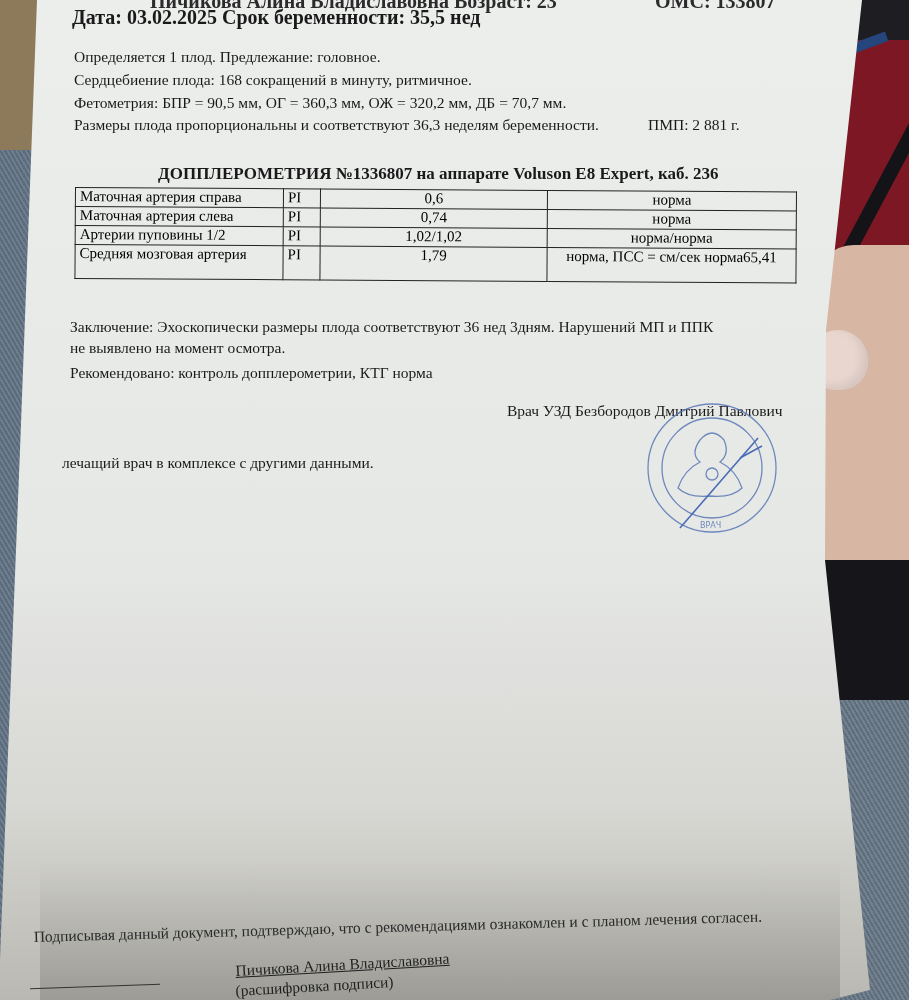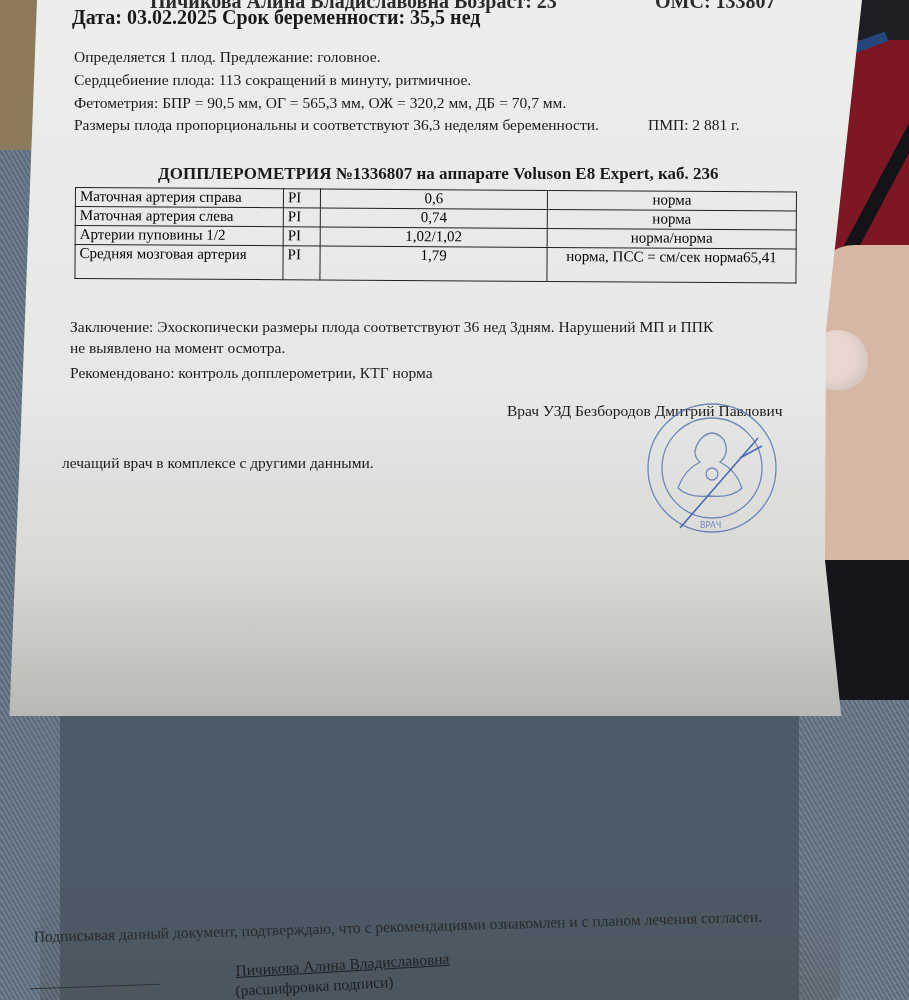--- a/index.html
+++ b/index.html
@@ -17,21 +17,21 @@
   .bg-red-strap { position:absolute; right:10px; top:60px; width:14px; height:220px; background:#141418; transform:rotate(28deg); }
   .bg-blue-edge { position:absolute; right:20px; top:45px; width:80px; height:10px; background:#24467c; transform:rotate(-20deg); }
   .bg-hand { position:absolute; right:0; top:245px; width:95px; height:440px; background:#d8b6a4; border-radius:40px 0 0 60px; }
   .bg-nail { position:absolute; left:808px; top:330px; width:60px; height:60px; background:#e8d6cf; border-radius:50% 50% 45% 45%; box-shadow:inset -6px -4px 10px rgba(0,0,0,.08); }
   .bg-dark-cloth { position:absolute; right:0; top:560px; width:90px; height:320px; background:#16161a; }
   .bg-denim-right { position:absolute; right:0; top:700px; width:110px; height:300px;
     background:repeating-linear-gradient(60deg,#5d6d7c 0 2px,#74828f 2px 4px); }
 
   
   .paper {
-    position:absolute; left:0; top:0; width:909px; height:716px;
+    position:absolute; left:0; top:0; width:909px; height:1000px;
     background:linear-gradient(180deg,#eceeec 0%,#e6e8e6 55%,#d8d8d4 80%,#b9b8b2 100%);
     clip-path:polygon(37px 0, 862px 0, 826px 330px, 825px 560px, 850px 800px, 870px 990px, 830px 1000px, 0 1000px, 0 960px, 12px 650px, 20px 450px, 37px 0);
   }
   .shadow { position:absolute; left:40px; top:860px; width:800px; height:140px;
     background:linear-gradient(180deg,rgba(0,0,0,0) 0%,rgba(70,70,65,.25) 100%); pointer-events:none; }
 
   .txt { position:absolute; color:#1a1a1a; white-space:nowrap; }
   .hdr-cut { left:150px; top:-10px; font-size:20px; font-weight:bold; color:#2b2b2b; }
   .hdr-cut2 { left:655px; top:-10px; font-size:20px; font-weight:bold; color:#2b2b2b; }
   .title { left:72px; top:6px; font-size:20px; font-weight:bold; }
@@ -69,23 +69,23 @@
 <div class="bg-dark-cloth"></div>
 <div class="bg-denim-right"></div>
 
 <div class="paper">
 
   <div class="txt hdr-cut">Пичикова Алина Владиславовна   Возраст: 23</div>
   <div class="txt hdr-cut2">ОМС: 133807</div>
   <div class="txt title">Дата: 03.02.2025 Срок беременности: 35,5 нед</div>
 
   <div class="txt p" style="left:74px;top:48px;">Определяется 1 плод. Предлежание: головное.</div>
-  <div class="txt p" style="left:74px;top:71px;">Сердцебиение плода: 113 сокращений в минуту, ритмичное.</div>
+  <div class="txt p" style="left:74px;top:71px;">Сердцебиение плода: 168 сокращений в минуту, ритмичное.</div>
   <div class="txt p" style="left:74px;top:94px;">
-    <span class="b">Фетометрия:</span><span> БПР = 90,5 мм, ОГ = 565,3 мм, ОЖ = 320,2 мм, ДБ = 70,7 мм.</span>
+    <span class="b">Фетометрия:</span><span> БПР = 90,5 мм, ОГ = 360,3 мм, ОЖ = 320,2 мм, ДБ = 70,7 мм.</span>
   </div>
   <div class="txt p" style="left:74px;top:116px;">Размеры плода пропорциональны и соответствуют 36,3 неделям беременности.</div>
   <div class="txt p" style="left:648px;top:116px;text-align:right;">ПМП: 2 881 г.</div>
 
   <div class="txt tbl-title">ДОППЛЕРОМЕТРИЯ №1336807 на аппарате Voluson E8 Expert, каб. 236</div>
 
   <table class="dop">
     <tbody>
         <tr>
       <td class="c1">Маточная артерия справа</td>

